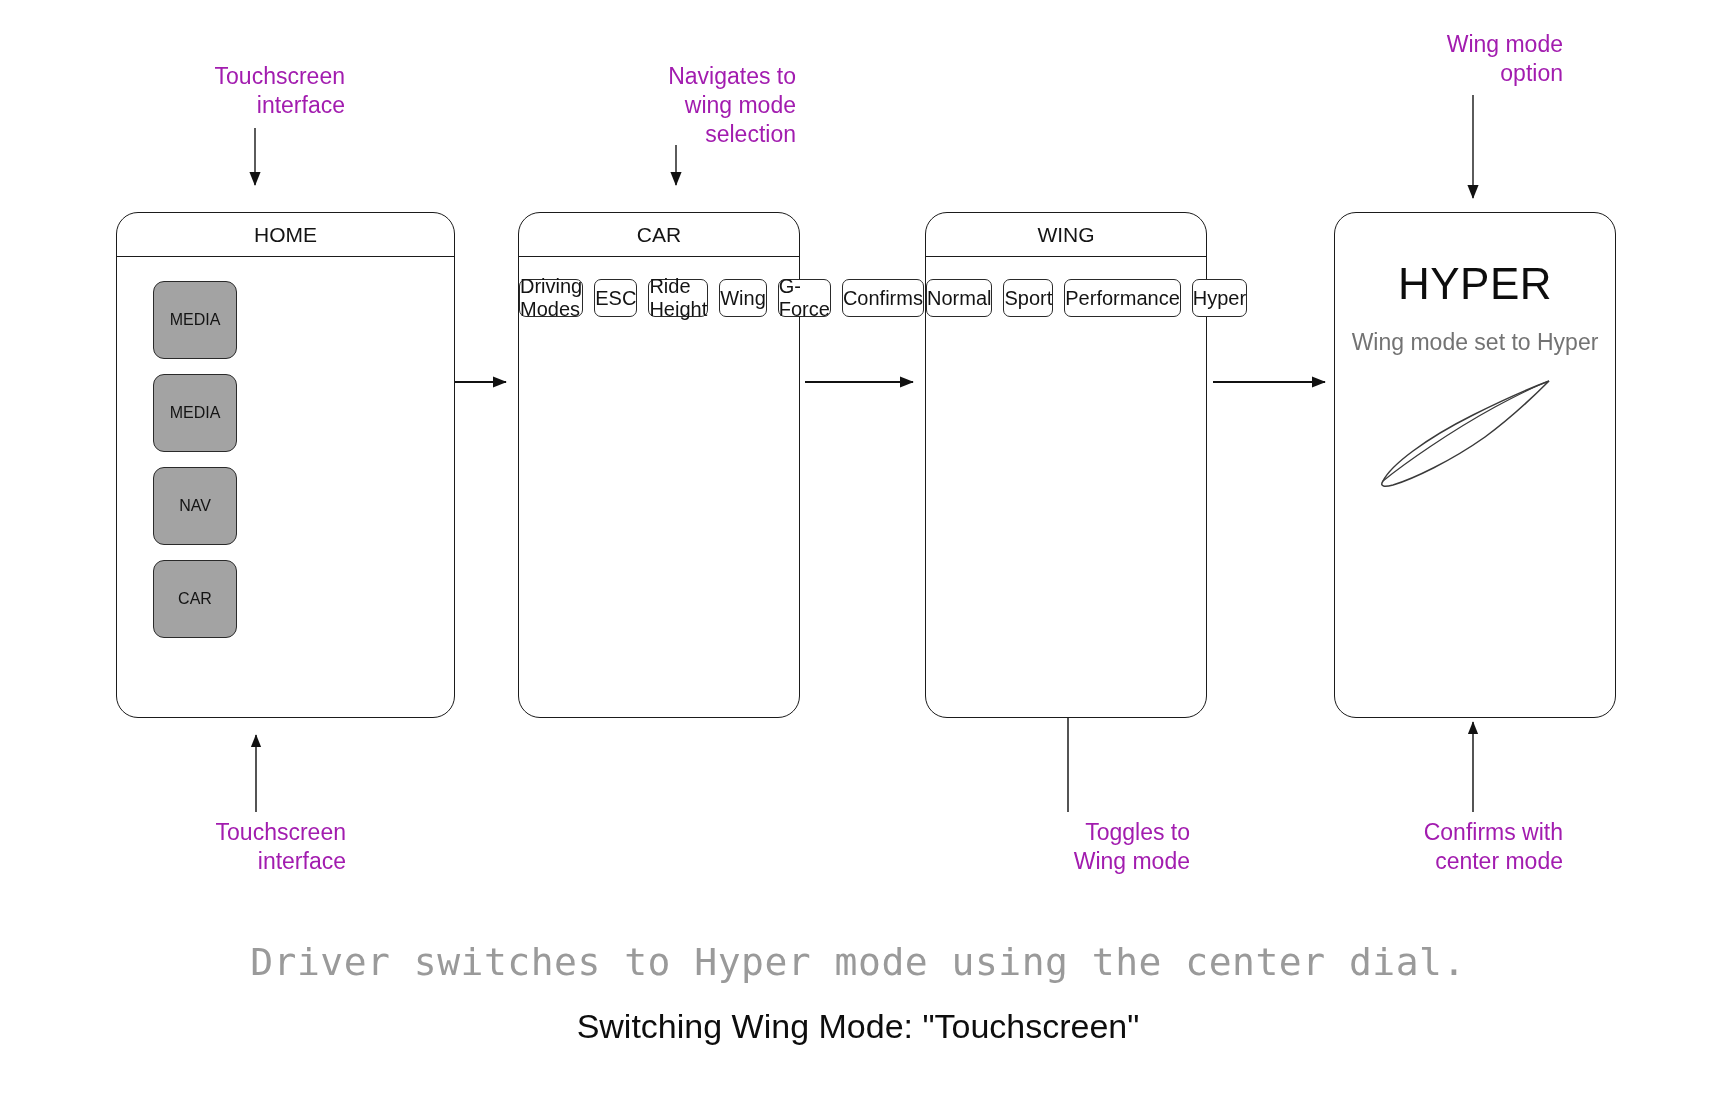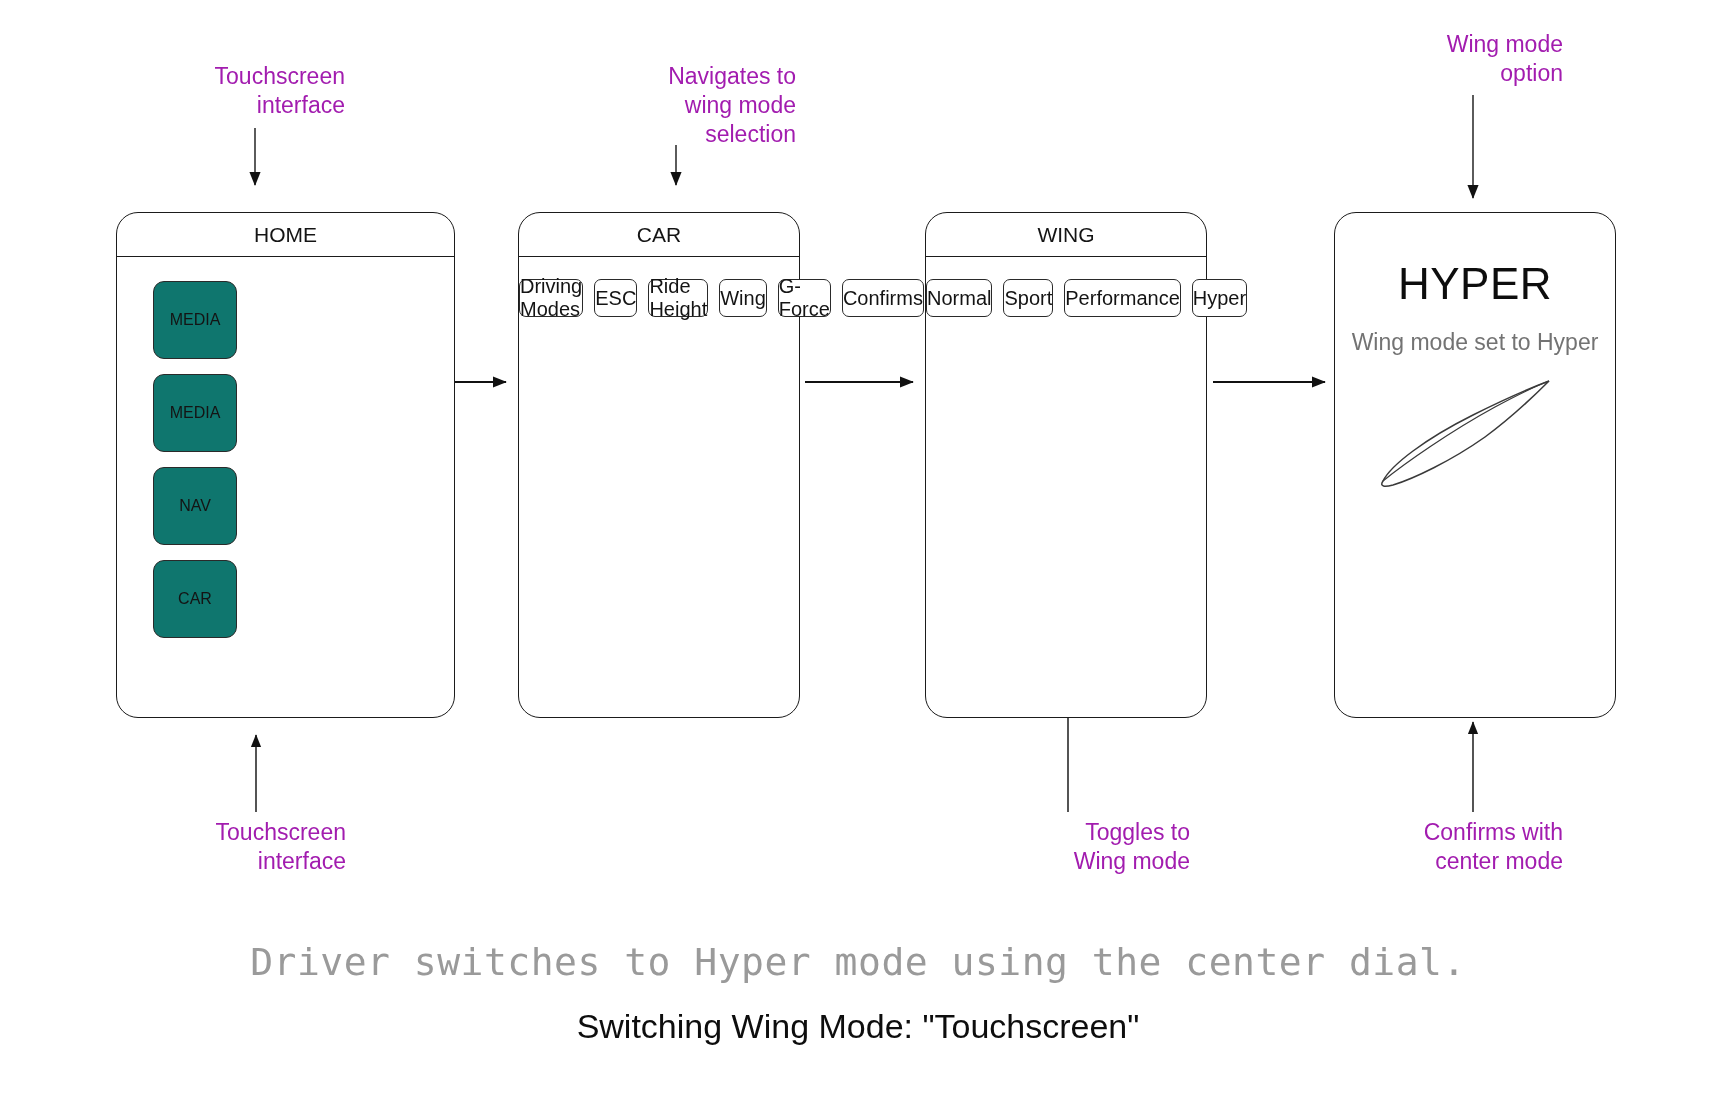--- a/index.html
+++ b/index.html
@@ -78,21 +78,21 @@
   .tile {
     width: 84px;
     height: 78px;
     border: 1.4px solid #2a2a2a;
     border-radius: 11px;
     display: flex;
     align-items: center;
     justify-content: center;
     font-size: 16px;
     color: #141414;
-    background: #0f766e;
+    background: #a3a3a3;
     box-sizing: border-box;
   }
 
   
   .menu-list {
     position: absolute;
     left: 0;
     right: 0;
     top: 22px;
     display: flex;

